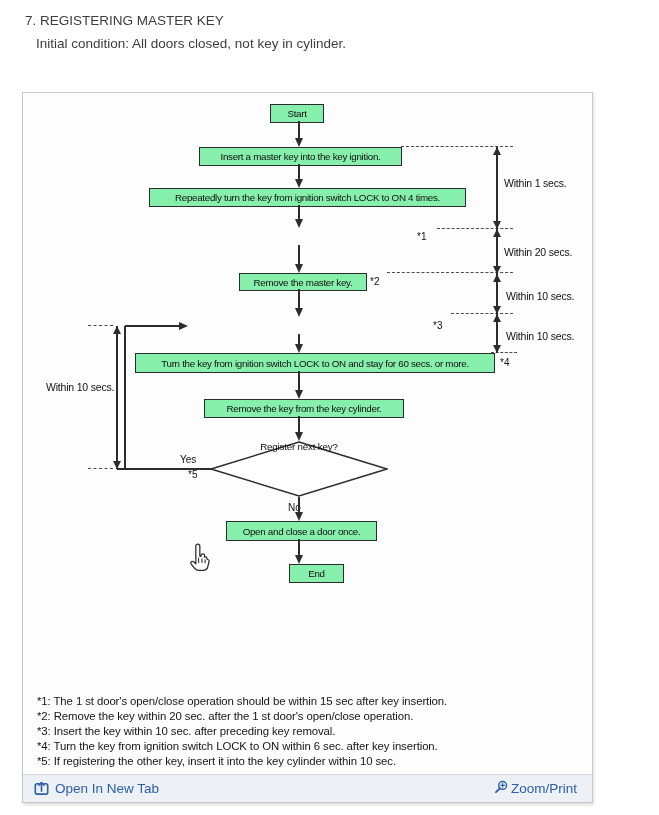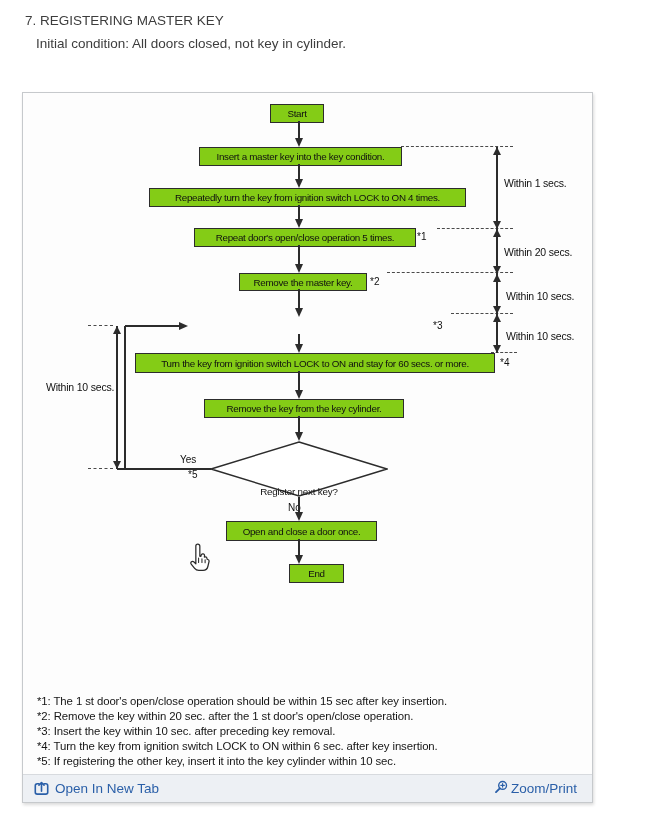--- a/index.html
+++ b/index.html
@@ -10,25 +10,25 @@
   .abs{position:absolute}
   .hdr{position:absolute;font-size:13.5px;color:#3d3d3d;white-space:nowrap}
 
   
   #panel{
     position:absolute;left:22px;top:92px;width:569px;height:709px;
     background:#fdfdfd;border:1px solid #c6c9cc;
     box-shadow:1px 2px 3px rgba(0,0,0,.14);
   }
   .node{
-    position:absolute;border:1.4px solid #2c2c2c;background:#84cc16;
+    position:absolute;border:1.4px solid #2c2c2c;background:#86efac;
     display:flex;align-items:center;justify-content:center;
     font-size:9.8px;letter-spacing:-.3px;white-space:nowrap;color:#101010;
   }
-  .dmnd-wrap{position:absolute;display:flex;align-items:flex-end;justify-content:center}
+  .dmnd-wrap{position:absolute;display:flex;align-items:flex-start;justify-content:center}
   .dmnd-wrap .dlabel{position:absolute;font-size:9.8px;letter-spacing:-.2px;color:#101010;white-space:nowrap}
   .vl{position:absolute;width:1.5px;background:#2c2c2c}
   .hl{position:absolute;height:1.5px;background:#2c2c2c}
   .dh{position:absolute;height:0;border-top:1.6px dashed #4a4a4a}
   .ahd{position:absolute;width:0;height:0;border-left:4.5px solid transparent;border-right:4.5px solid transparent;border-top:9px solid #2c2c2c}
   .ahu{position:absolute;width:0;height:0;border-left:4.5px solid transparent;border-right:4.5px solid transparent;border-bottom:9px solid #2c2c2c}
   .ahr{position:absolute;width:0;height:0;border-top:4.5px solid transparent;border-bottom:4.5px solid transparent;border-left:9px solid #2c2c2c}
   .mah{border-left-width:4px;border-right-width:4px}
   .ahd.mah{border-top-width:8px}
   .ahu.mah{border-bottom-width:8px}
@@ -47,23 +47,22 @@
 </style>
 </head>
 <body>
 
 <div class="hdr" style="left:25px;top:13px">7. REGISTERING MASTER KEY</div>
 <div class="hdr" style="left:36px;top:36px">Initial condition: All doors closed, not key in cylinder.</div>
 
 <div id="panel">
 
   <div class="node" style="left:247px;top:11px;width:52px;height:17px">Start</div>
-  <div class="node" style="left:176px;top:54px;width:201px;height:17px">Insert a master key into the key condition.</div>
+  <div class="node" style="left:176px;top:54px;width:201px;height:17px">Insert a master key into the key ignition.</div>
   <div class="node" style="left:126px;top:95px;width:315px;height:17px">Repeatedly turn the key from ignition switch LOCK to ON 4 times.</div>
-  <div class="node" style="left:171px;top:135px;width:220px;height:17px">Repeat door's open/close operation 5 times.</div>
   <div class="node" style="left:216px;top:180px;width:126px;height:16px">Remove the master key.</div>
   <div class="node" style="left:112px;top:260px;width:358px;height:18px">Turn the key from ignition switch LOCK to ON and stay for 60 secs. or more.</div>
   <div class="node" style="left:203px;top:428px;width:149px;height:18px">Open and close a door once.</div>
   <div class="node" style="left:181px;top:306px;width:198px;height:17px">Remove the key from the key cylinder.</div>
   <div class="node" style="left:266px;top:471px;width:53px;height:17px">End</div>
 
   <div class="dmnd-wrap" style="left:187px;top:348px;width:178px;height:56px">
     <svg width="178" height="56" viewBox="0 0 178 56">
       <polygon points="89,1 177,28 89,55 1,28" fill="#ffffff" stroke="#2c2c2c" stroke-width="1.5"></polygon>
     </svg>

